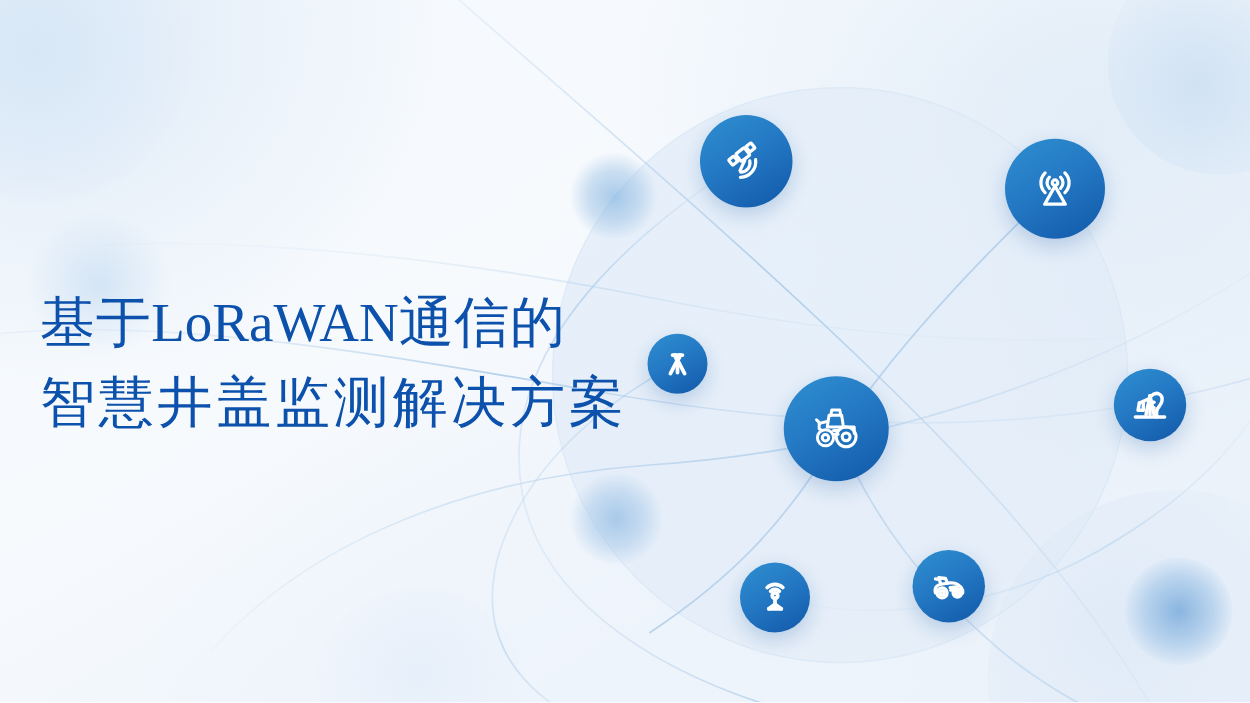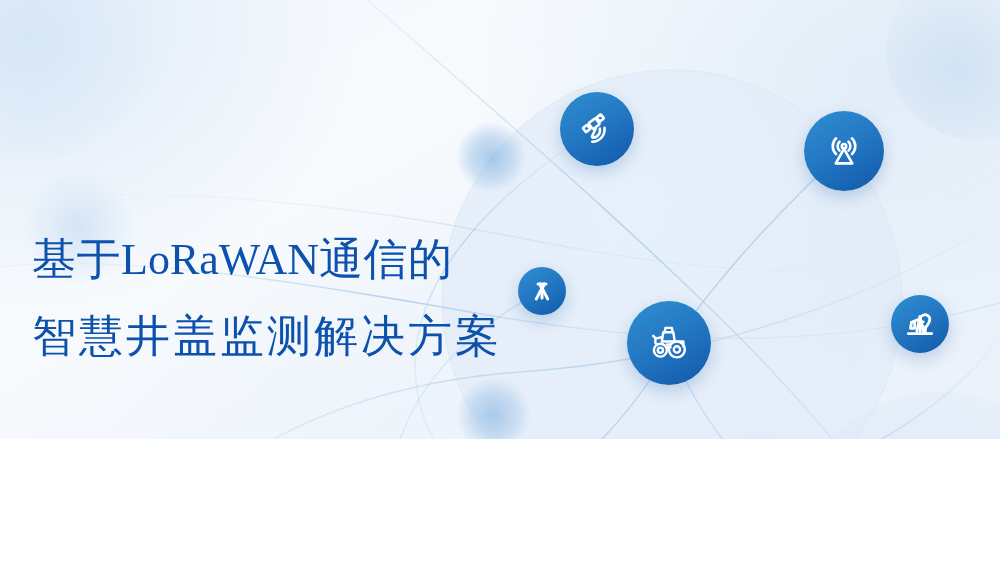--- a/index.html
+++ b/index.html
@@ -2,21 +2,21 @@
 <html><head>
 <meta charset="utf-8">
 <style>
   html,body{margin:0;padding:0;}
   body{
     width:1000px;height:562px;overflow:hidden;
     font-family:"Liberation Sans", sans-serif;
     background:#ffffff;
   }
   #slide{
-    position:relative;width:1000px;height:439px;overflow:hidden;
+    position:relative;width:1000px;height:562px;overflow:hidden;
     background:
       radial-gradient(ellipse 640px 520px at 88% 18%, #e2edf8 0%, rgba(226,237,248,0) 62%),
       radial-gradient(ellipse 520px 460px at 4% 6%, #dfebf7 0%, rgba(223,235,247,0) 60%),
       radial-gradient(ellipse 600px 420px at 50% 100%, #eef4fb 0%, rgba(238,244,251,0) 65%),
       linear-gradient(150deg,#f4f8fd 0%,#f7fafd 38%,#eef4fb 70%,#e9f1fa 100%);
   }
   .layer{position:absolute;left:0;top:0;width:1000px;height:562px;}
   svg.layer{display:block;}
 
   
@@ -45,21 +45,21 @@
     -webkit-font-smoothing:antialiased;
   }
   #headline .line{
     font-size:44px;font-weight:400;white-space:nowrap;
     font-family:"Liberation Sans","DejaVu Sans",sans-serif;
   }
   #headline .line .latin{
     font-family:"Liberation Serif","DejaVu Serif",serif;
     font-weight:400;letter-spacing:0;
   }
-  #headline .line.l2{margin-top:14px;letter-spacing:3px;}
+  #headline .line.l2{margin-top:2px;letter-spacing:3px;font-family:Liberation Serif, serif;}
 
   
   .node{
     position:absolute;border-radius:50%;
     display:flex;align-items:center;justify-content:center;
     background:linear-gradient(150deg,#2f8fd0 0%,#2479c4 45%,#1158a8 100%);
     box-shadow:0 6px 16px rgba(20,84,160,.22);
   }
   .node svg{display:block;}
   .node svg path,.node svg circle,.node svg line,.node svg polyline,

